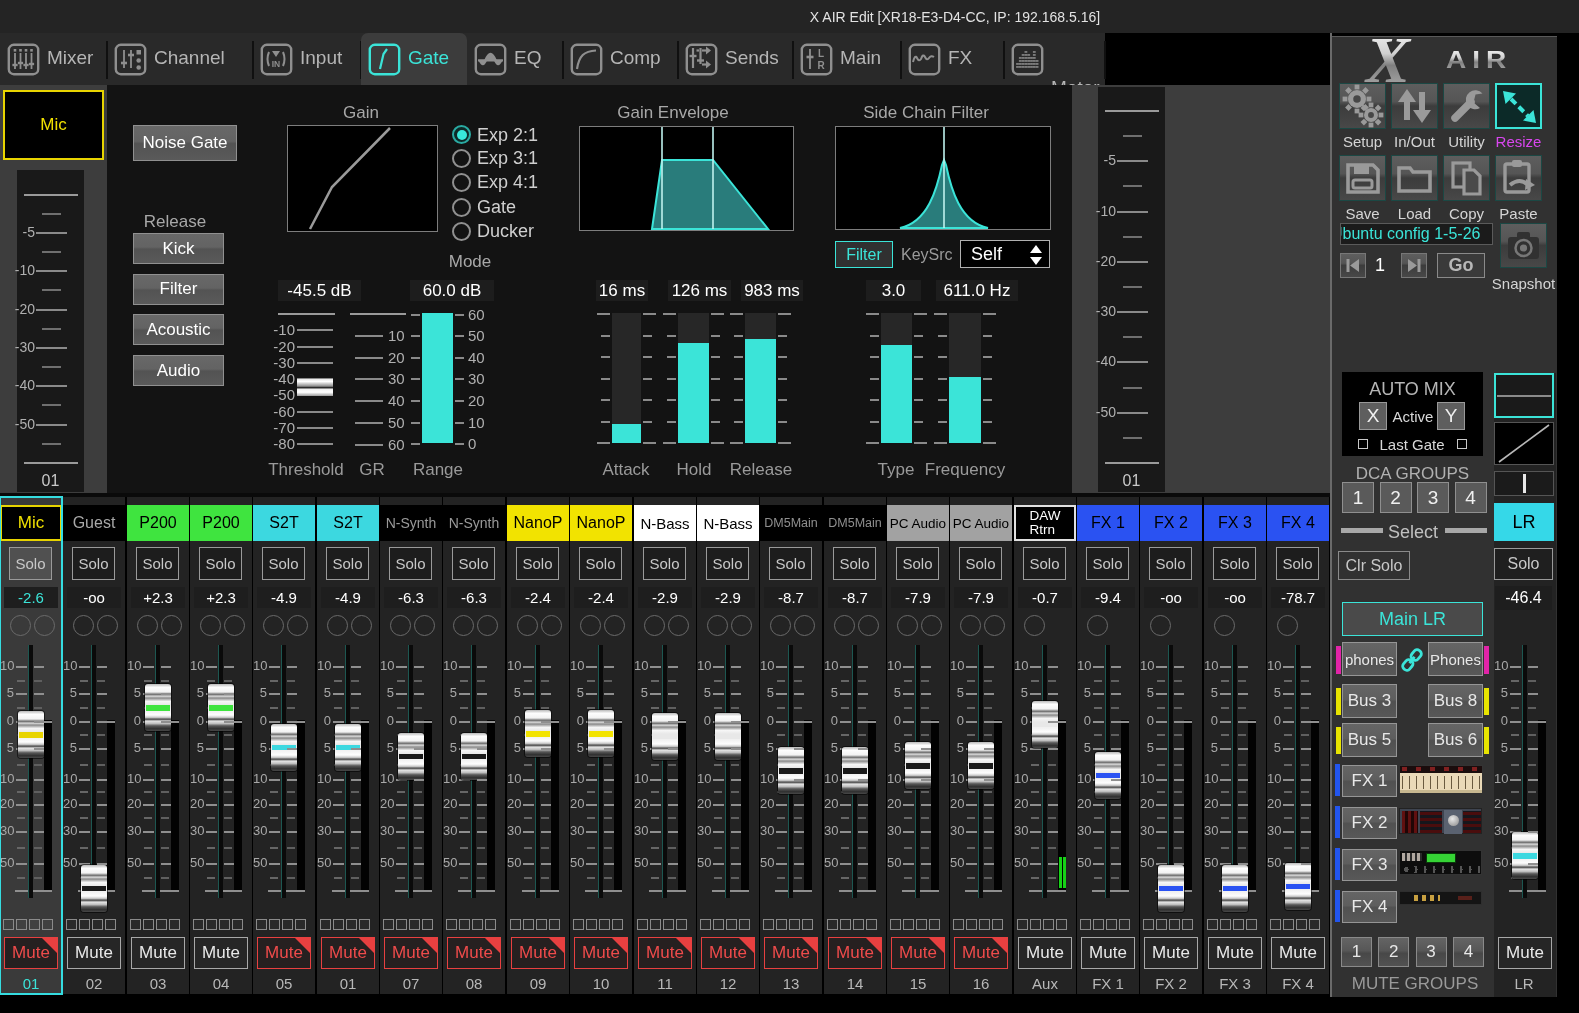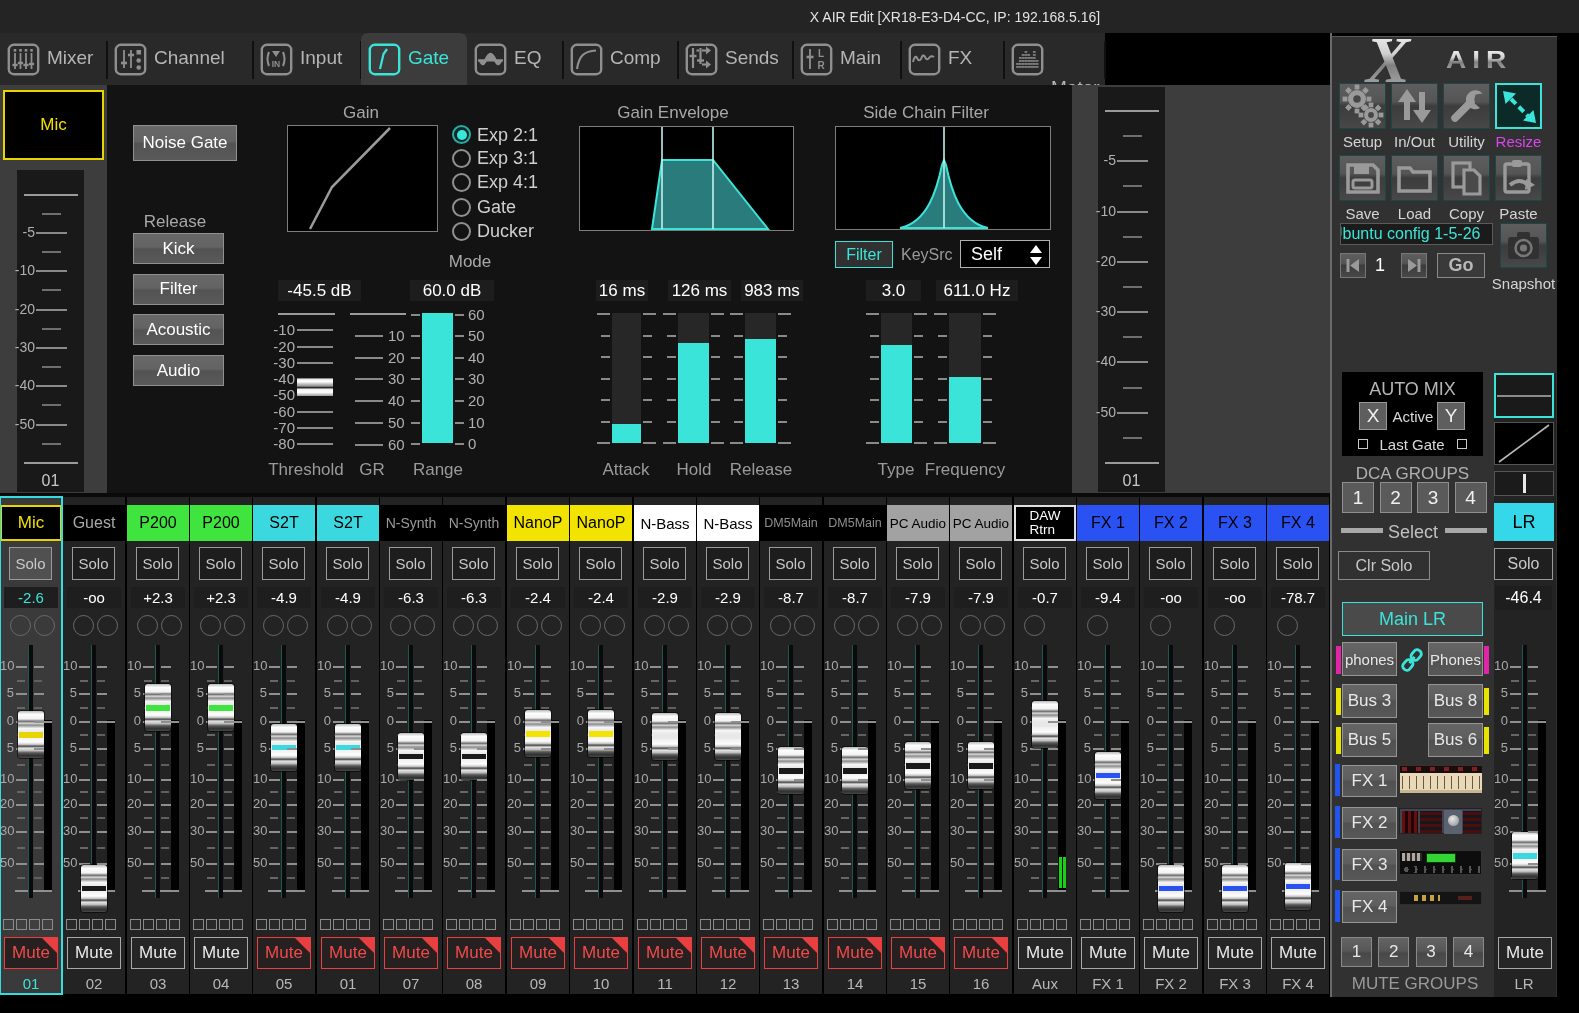--- a/index.html
+++ b/index.html
@@ -1724,21 +1724,21 @@
     <div style="position:absolute;left:1374px;top:437px;width:76px;height:14px;display:flex;align-items:center;justify-content:center;color:#d8d8d8;font-size:15px;">Last Gate</div>
     <div style="position:absolute;left:1457px;top:439px;width:10px;height:10px;border:1.5px solid #c8c8c8;"></div>
     <div style="position:absolute;left:1342px;top:466px;width:141px;height:16px;display:flex;align-items:center;justify-content:center;color:#b0b0b0;font-size:17px;">DCA GROUPS</div>
     <div style="position:absolute;left:1342.0px;top:482px;width:32px;height:31px;display:flex;align-items:center;justify-content:center;background:#5a5a5a;border:1px solid #8f8f8f;color:#f0f0f0;font-size:19px;">1</div>
     <div style="position:absolute;left:1379.5px;top:482px;width:32px;height:31px;display:flex;align-items:center;justify-content:center;background:#5a5a5a;border:1px solid #8f8f8f;color:#f0f0f0;font-size:19px;">2</div>
     <div style="position:absolute;left:1417.0px;top:482px;width:32px;height:31px;display:flex;align-items:center;justify-content:center;background:#5a5a5a;border:1px solid #8f8f8f;color:#f0f0f0;font-size:19px;">3</div>
     <div style="position:absolute;left:1454.5px;top:482px;width:32px;height:31px;display:flex;align-items:center;justify-content:center;background:#5a5a5a;border:1px solid #8f8f8f;color:#f0f0f0;font-size:19px;">4</div>
     <div style="position:absolute;left:1341px;top:527.5px;width:42px;height:5px;background:#a8a8a8;"></div>
     <div style="position:absolute;left:1389px;top:523px;width:48px;height:18px;display:flex;align-items:center;justify-content:center;color:#c0c0c0;font-size:18px;">Select</div>
     <div style="position:absolute;left:1445px;top:527.5px;width:42px;height:5px;background:#a8a8a8;"></div>
-    <div style="position:absolute;left:1338px;top:551px;width:92px;height:29px;display:flex;align-items:center;justify-content:center;background:#313131;border:1px solid #8a8a8a;color:#c8c8c8;font-size:16px;">Clr Solo</div>
+    <div style="position:absolute;left:1338px;top:551px;width:72px;height:29px;display:flex;align-items:center;justify-content:center;background:#313131;border:1px solid #8a8a8a;color:#c8c8c8;font-size:16px;">Clr Solo</div>
     <div style="position:absolute;left:1342px;top:602px;width:141px;height:34px;display:flex;align-items:center;justify-content:center;background:#4a4a4a;border:1.5px solid #3be4d8;color:#3be4d8;font-size:18px;">Main LR</div>
     <div style="position:absolute;left:1336px;top:646px;width:5px;height:28px;background:#e224a8;"></div>
     <div style="position:absolute;left:1342px;top:642px;width:55px;height:34px;display:flex;align-items:center;justify-content:center;background:linear-gradient(180deg,#656565,#5e5e5e 45%,#515151 52%,#585858);border:1px solid #959595;color:#e8e8e8;font-size:15px;">phones</div>
     <svg width="26" height="28" style="position:absolute;left:1399px;top:646px;">
 <g transform="rotate(40 13 14)">
         <rect x="9" y="2" width="8" height="11" rx="3.5" fill="none" stroke="#3be4d8" stroke-width="2.8"></rect>
 <rect x="9" y="15" width="8" height="11" rx="3.5" fill="none" stroke="#3be4d8" stroke-width="2.8"></rect>
 <line x1="13" y1="10" x2="13" y2="18" stroke="#3be4d8" stroke-width="2.8"></line>
       </g>
     </svg>

